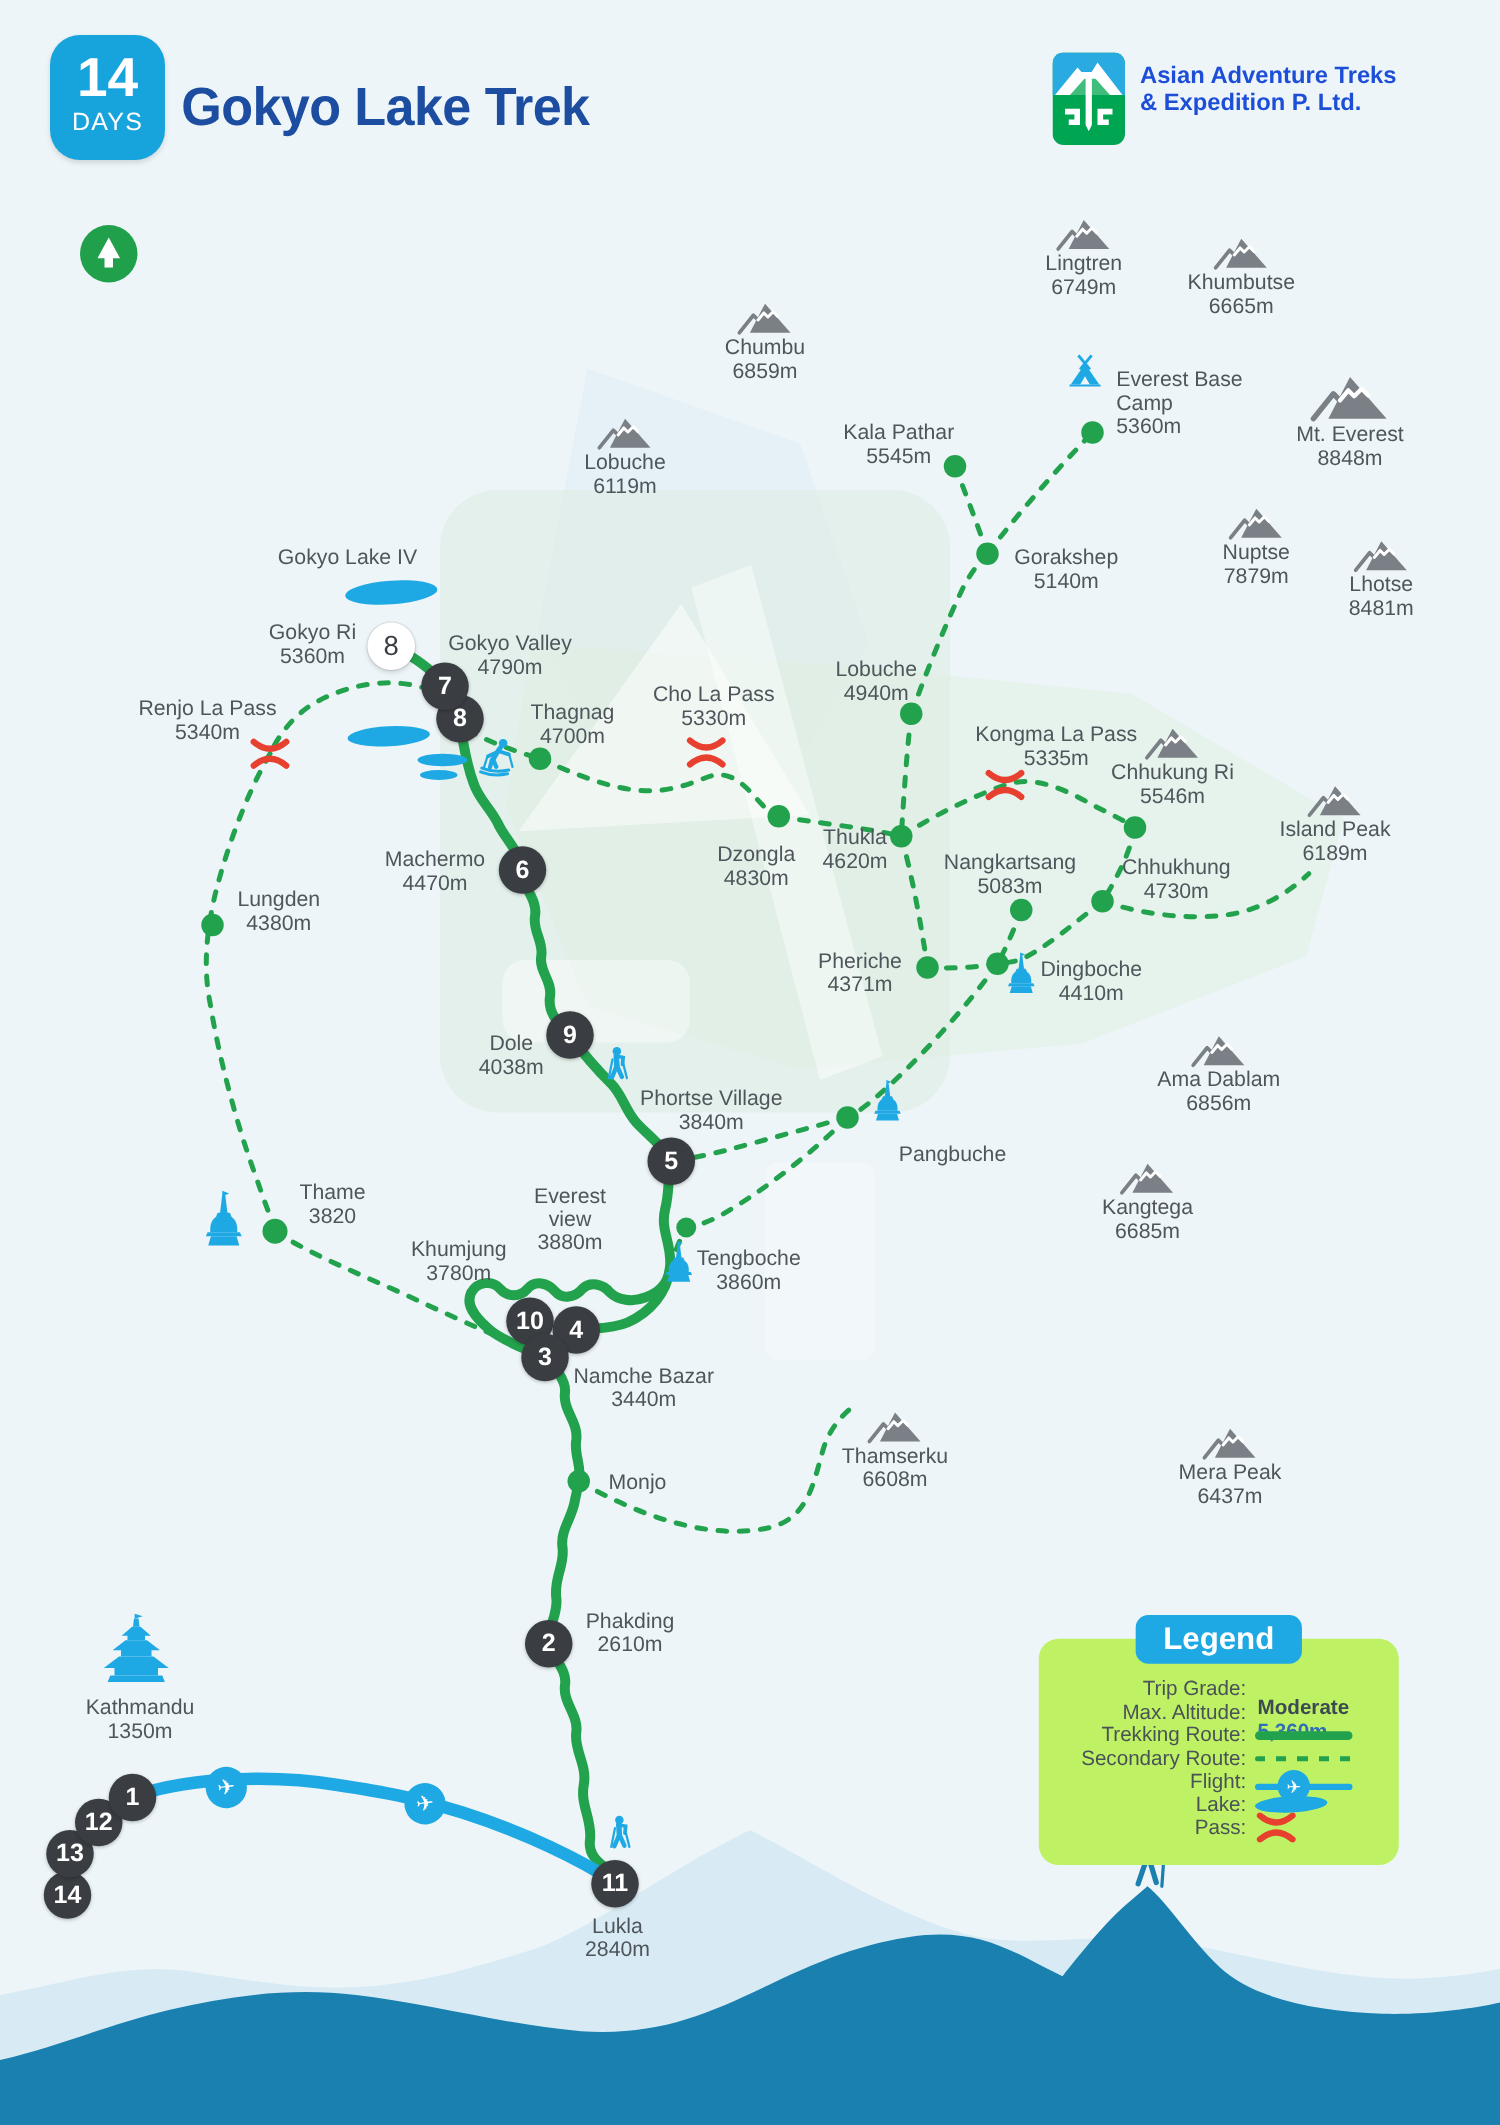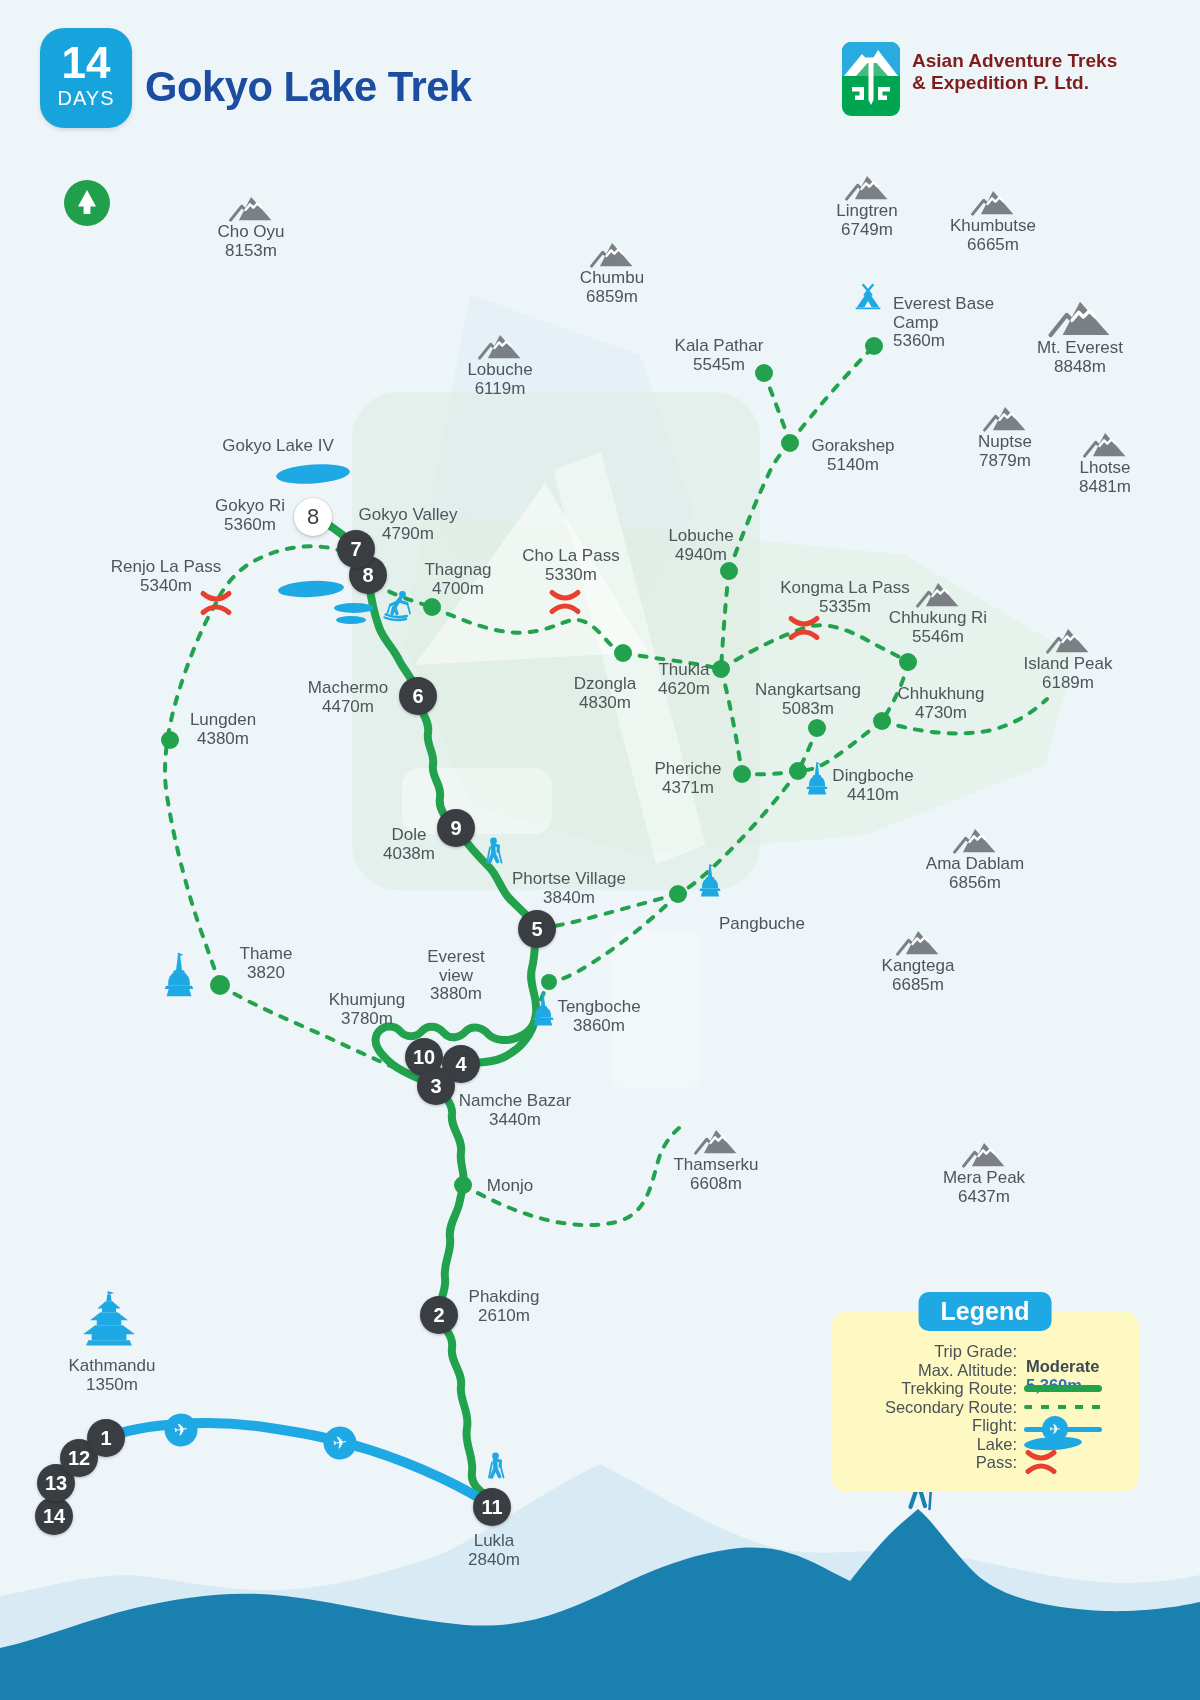--- a/index.html
+++ b/index.html
@@ -5,21 +5,21 @@
   html,body{margin:0;padding:0;}
   #canvas{position:relative;width:1200px;height:1700px;background:#EDF5F8;overflow:hidden;
           font-family:"Liberation Sans",sans-serif;}
   svg.maplayer{position:absolute;left:0;top:0;}
   
   .badge{position:absolute;width:92px;height:100px;border-radius:24px;background:#17A4DD;color:#fff;
          text-align:center;box-shadow:0 2px 4px rgba(0,0,0,.12);}
   .badge-num{font-size:44px;font-weight:bold;margin-top:12px;line-height:46px;}
   .badge-days{font-size:20px;letter-spacing:1px;line-height:24px;}
   .title{position:absolute;font-size:43px;font-weight:bold;color:#1C4DA1;letter-spacing:-0.5px;transform:scaleX(.97);transform-origin:left;}
-  .company{position:absolute;font-size:19px;font-weight:bold;color:#7f1d1d;line-height:22px;}
+  .company{position:absolute;font-size:19px;font-weight:bold;color:#1d4ed8;line-height:22px;}
   .logo{position:absolute;}
   .compass{position:absolute;}
   
   .lbl{position:absolute;transform:translateX(-50%);text-align:center;font-size:17px;line-height:18.5px;
        color:#4F565B;width:180px;}
   .lbl .nm,.lbl .el{display:block;}
   .lbl.narrow{width:80px;text-align:center;}
   .lbl.ebc{transform:none;text-align:left;width:112px;}
   .mtb{position:absolute;transform:translateX(-50%);text-align:center;font-size:17px;line-height:18.5px;
        color:#4F565B;width:160px;}
@@ -28,22 +28,22 @@
   
   .wp{position:absolute;width:38px;height:38px;border-radius:50%;background:#3A3E42;color:#fff;
       display:flex;align-items:center;justify-content:center;font-size:20px;font-weight:bold;
       transform:translate(-50%,-50%);box-shadow:0 1px 3px rgba(0,0,0,.25);}
   .wp.white{background:#fff;color:#3A3E42;font-weight:normal;font-size:22px;
       box-shadow:0 0 0 1px rgba(0,0,0,.07),0 2px 4px rgba(0,0,0,.15);}
   .plane{position:absolute;width:33px;height:33px;border-radius:50%;background:#1FA9E4;color:#fff;
       display:flex;align-items:center;justify-content:center;font-size:17px;
       transform:translate(-50%,-50%) rotate(-8deg);}
   
-  .legend{position:absolute;left:831px;top:1311px;width:288px;height:181px;background:#fef9c3;
-          border-radius:16px;padding-left:20px;}
+  .legend{position:absolute;left:831px;top:1311px;width:288px;height:181px;background:#bef264;
+          border-radius:16px;}
   .legend-title{position:absolute;left:50%;top:-19px;transform:translateX(-50%);background:#1FA9E4;
           color:#fff;font-size:25px;font-weight:bold;padding:5px 22px;border-radius:10px;}
   .lrows{padding-top:31px;}
   .lrow{display:flex;height:18.5px;font-size:16.5px;color:#4A5258;}
   .llab{width:166px;text-align:right;flex:none;}
   .lsym{margin-left:7px;display:flex;align-items:center;}
   .lval{margin-left:9px;font-weight:bold;margin-top:15px;}
   .lval.dark{color:#3C4A52;}
   .lval.blue{color:#2F6FB2;}
   .sym-trek{width:78px;height:7px;background:#23A24D;border-radius:4px;}
@@ -266,27 +266,20 @@
     <div>&amp; Expedition P. Ltd.</div>
   </div>
 
   <div class="compass" style="left:63px;top:179px">
     <svg width="48" height="48" viewBox="-24 -24 48 48">
       <circle r="23" fill="#21A04C"></circle>
       <path d="M0,-13 L9,3.5 L3.4,3.5 L3.4,11 L-3.4,11 L-3.4,3.5 L-9,3.5 Z" fill="#fff"></path>
     </svg>
   </div>
 
-  <div class="mtb" style="left:251px;top:196px">
-    <svg width="46" height="26" viewBox="-24 -14 48 28">
-        <use href="#mtn"></use>
-      </svg>
-    <span class="nm">Cho Oyu</span>
-    <span class="el">8153m</span>
-    </div>
   <div class="mtb" style="left:612px;top:242px">
     <svg width="46" height="26" viewBox="-24 -14 48 28">
         <use href="#mtn"></use>
       </svg>
     <span class="nm">Chumbu</span>
     <span class="el">6859m</span>
     </div>
   <div class="mtb" style="left:867px;top:175px">
     <svg width="46" height="26" viewBox="-24 -14 48 28">
         <use href="#mtn"></use>

